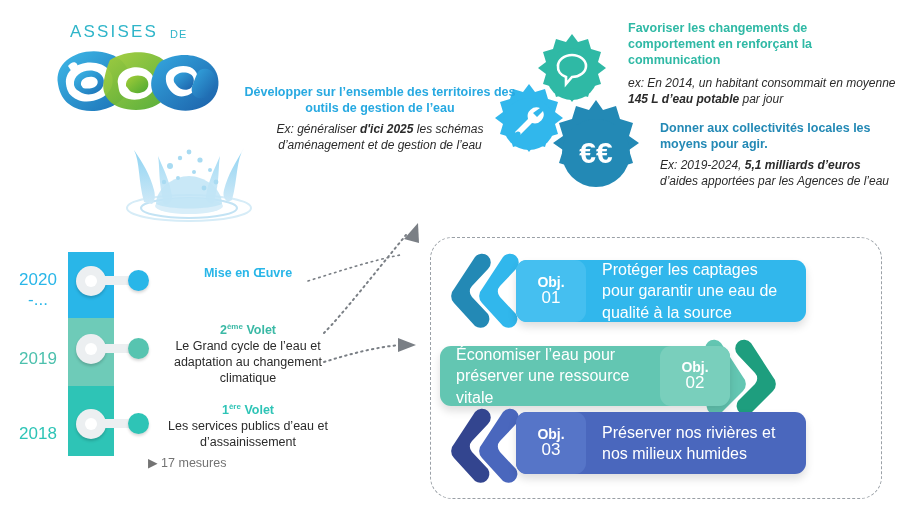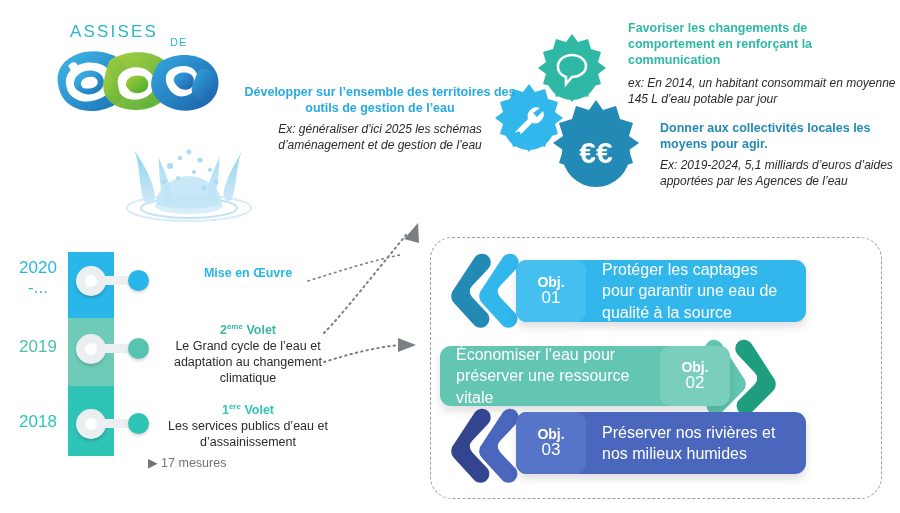--- a/index.html
+++ b/index.html
@@ -12,31 +12,31 @@
   }
   .stage{position:absolute;left:0;top:0;width:892px;height:513px;}
 
   
   .logo-wrap{position:absolute;left:48px;top:22px;width:180px;height:95px;}
   .logo-assises{
     position:absolute;left:22px;top:0px;
     font-size:17px;letter-spacing:2.2px;color:#2fb5c9;font-weight:400;
   }
   .logo-de{
-    position:absolute;left:122px;top:14px;
+    position:absolute;left:122px;top:6px;
     font-size:11px;letter-spacing:1px;color:#2fb5c9;
   }
   .logo-svg{position:absolute;left:0;top:18px;}
   .splash{position:absolute;left:60px;top:108px;width:162px;height:100px;}
 
   
   .tb{position:absolute;}
   .tb .h{font-weight:bold;line-height:1.28;}
   .tb .b{font-style:italic;line-height:1.32;color:#2b2b2b;}
-  .tb .b b{font-weight:normal;font-style:italic;}
+  .tb .b b{font-weight:bold;font-style:italic;}
 
   #block-dev{left:240px;top:84px;width:280px;text-align:center;}
   #block-dev .h{color:#27a9e1;font-size:12.5px;}
   #block-dev .b{font-size:12px;margin-top:6px;}
 
   #block-fav{left:628px;top:20px;width:268px;text-align:left;}
   #block-fav .h{color:#2fb9a5;font-size:12.5px;}
   #block-fav .b{font-size:12px;margin-top:8px;}
 
   #block-don{left:660px;top:120px;width:236px;text-align:left;}
@@ -46,21 +46,21 @@
   
   .gears{position:absolute;left:492px;top:32px;width:160px;height:178px;}
 
   
   .timeline{position:absolute;left:0;top:240px;width:360px;height:250px;}
   .tl-bar{position:absolute;left:68px;width:46px;}
   .seg1{top:12px;height:66px;background:#29b6e8;}
   .seg2{top:78px;height:68px;background:#6ecbb8;}
   .seg3{top:146px;height:70px;background:#2ec4b6;}
   .tl-year{
-    position:absolute;width:60px;text-align:center;font-size:17px;line-height:1.15;
+    position:absolute;width:60px;text-align:center;font-size:17px;line-height:1.15;margin-top:12px;
   }
   .tl-ring{
     position:absolute;left:76px;width:30px;height:30px;border-radius:50%;
     background:#eceff1;box-shadow:0 2px 3px rgba(0,0,0,0.18);
     display:flex;align-items:center;justify-content:center;
   }
   .tl-ring i{display:block;width:12px;height:12px;border-radius:50%;background:#fff;}
   .tl-stem{position:absolute;left:100px;height:9px;width:42px;background:#eceff1;}
   .tl-dot{position:absolute;left:128px;width:21px;height:21px;border-radius:50%;
     box-shadow:0 2px 3px rgba(0,0,0,0.16);}

